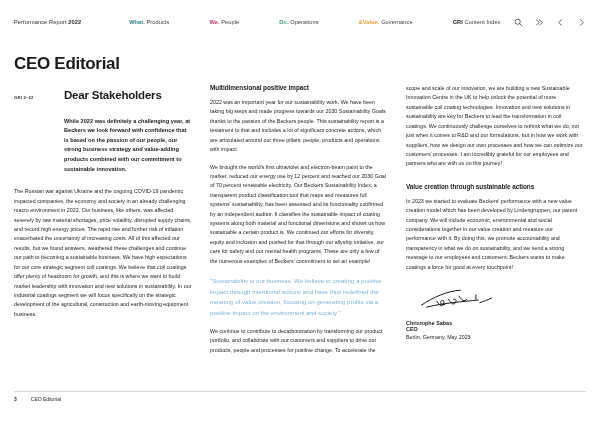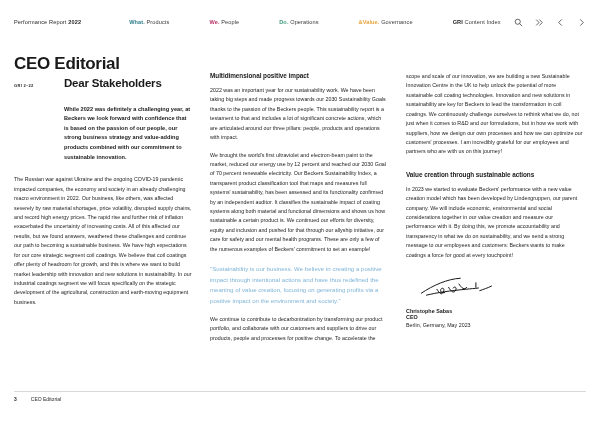--- a/index.html
+++ b/index.html
@@ -84,20 +84,21 @@
   .h1 {
     font-size: 17px;
     font-weight: bold;
     letter-spacing: -.3px;
     margin: 11px 0 0 0;
     line-height: 1;
   }
 
   .cols {
     display: flex;
+    margin-top: 12px;
     gap: 18px;
   }
   .col { width: 178px; }
   .col-1 { position: relative; }
 
   .gri-tag {
     position: absolute;
     left: 0;
     top: 11px;
     font-size: 4.1px;

